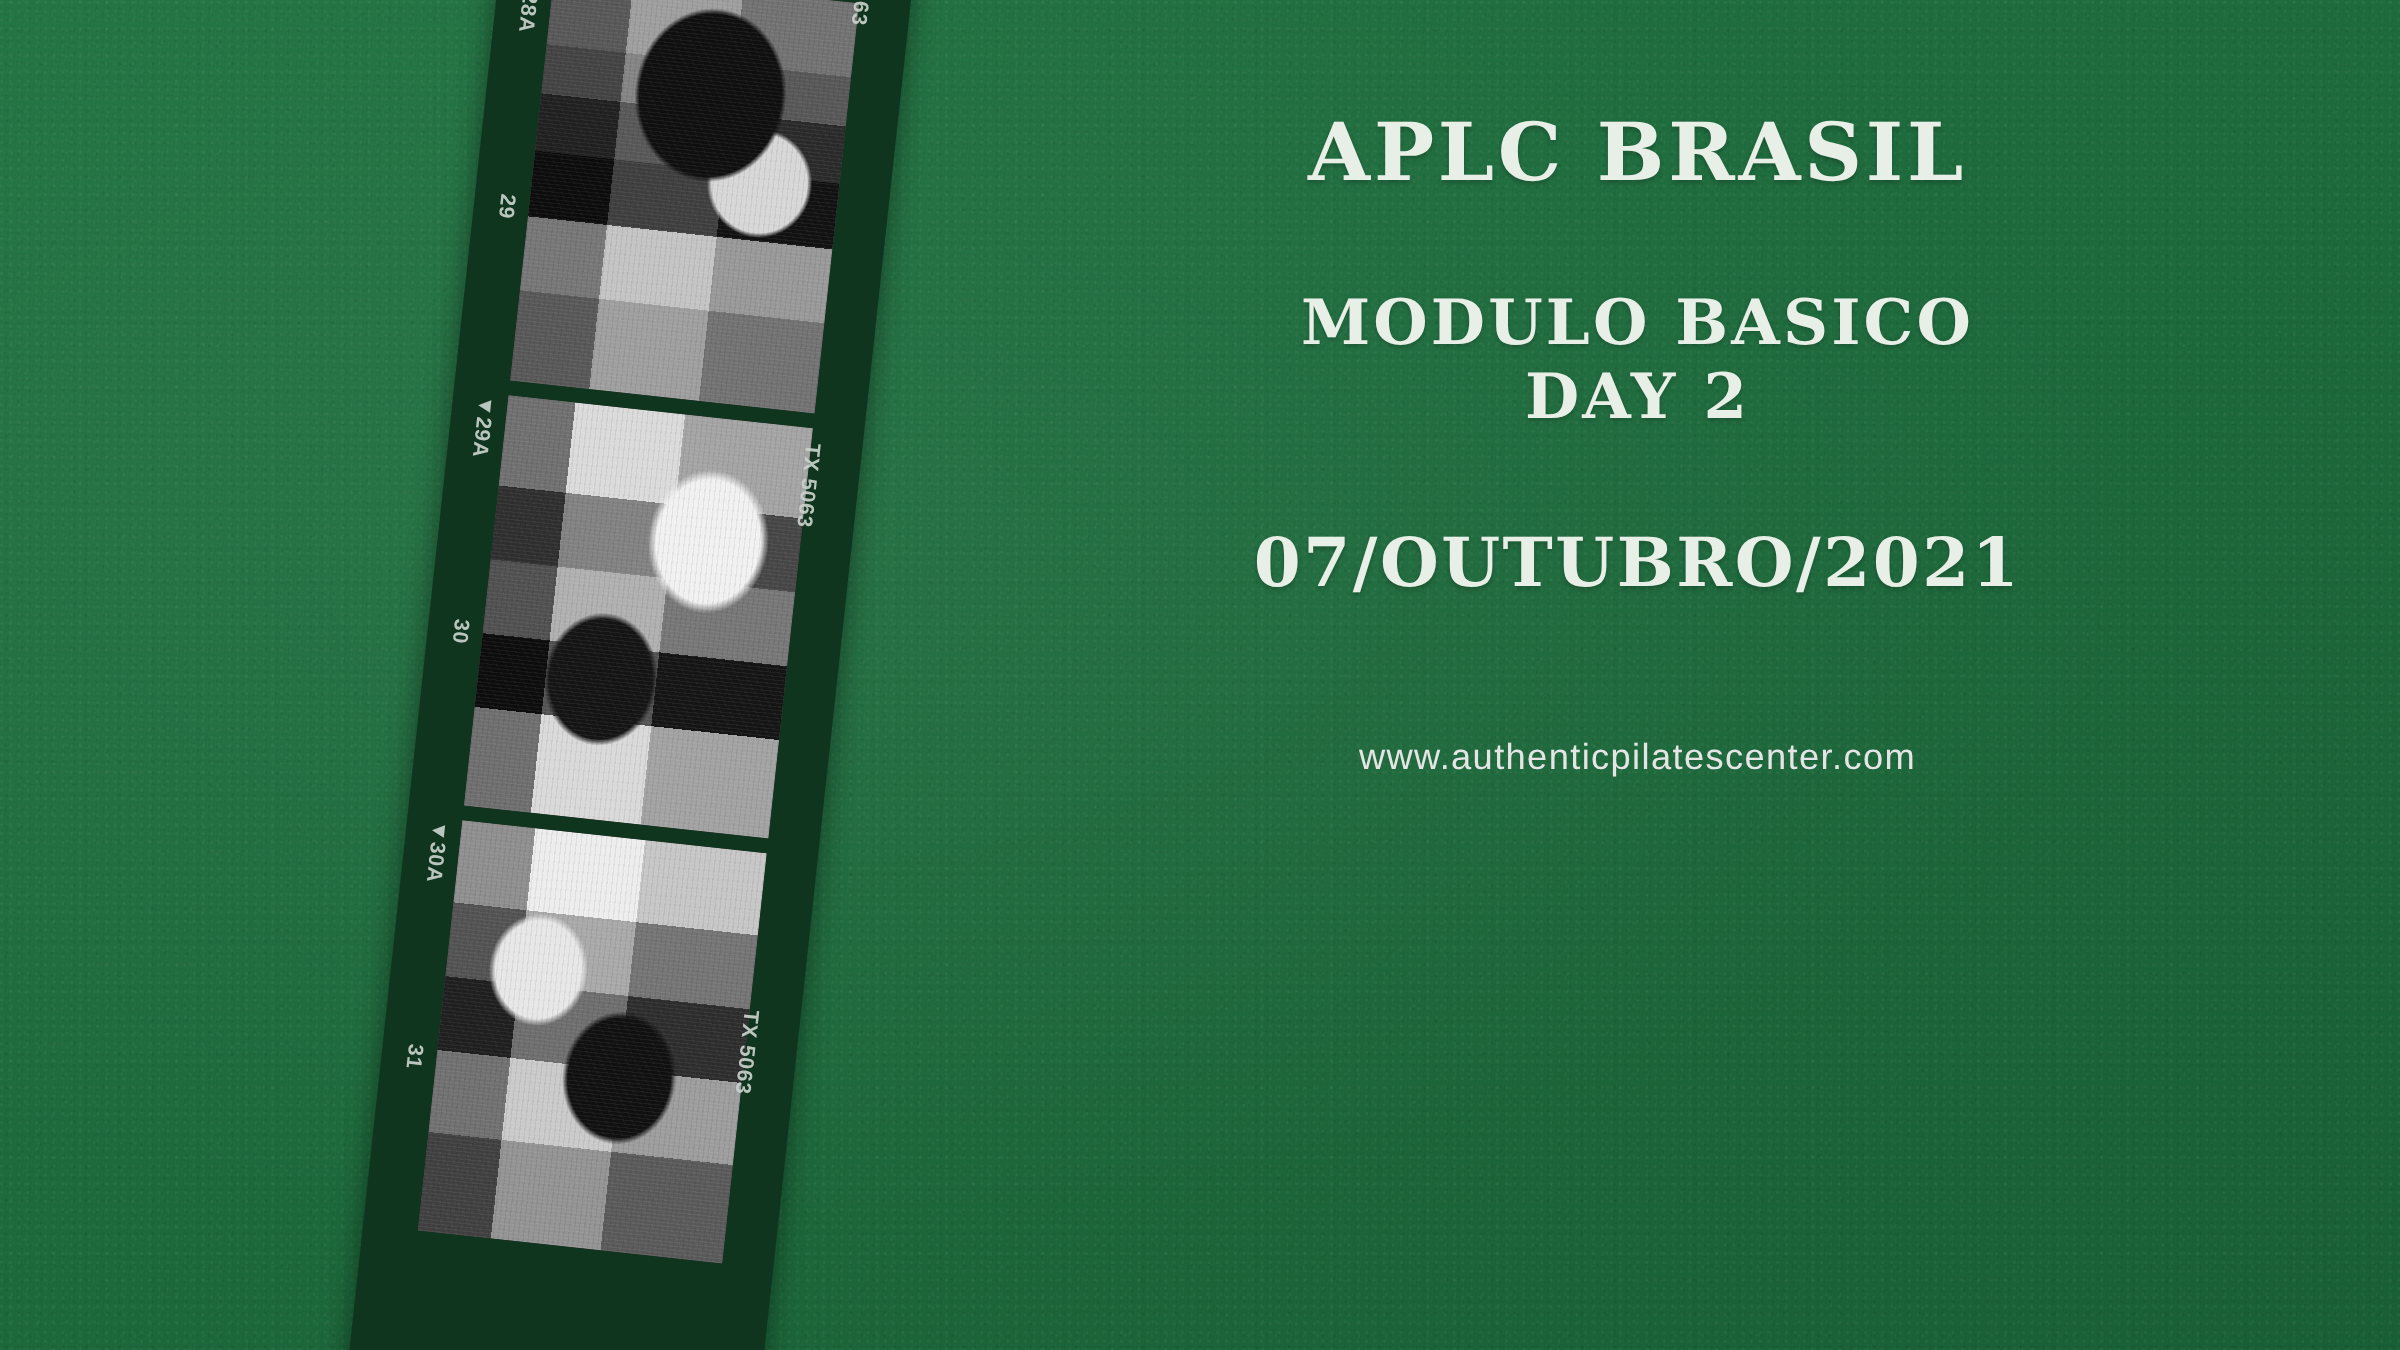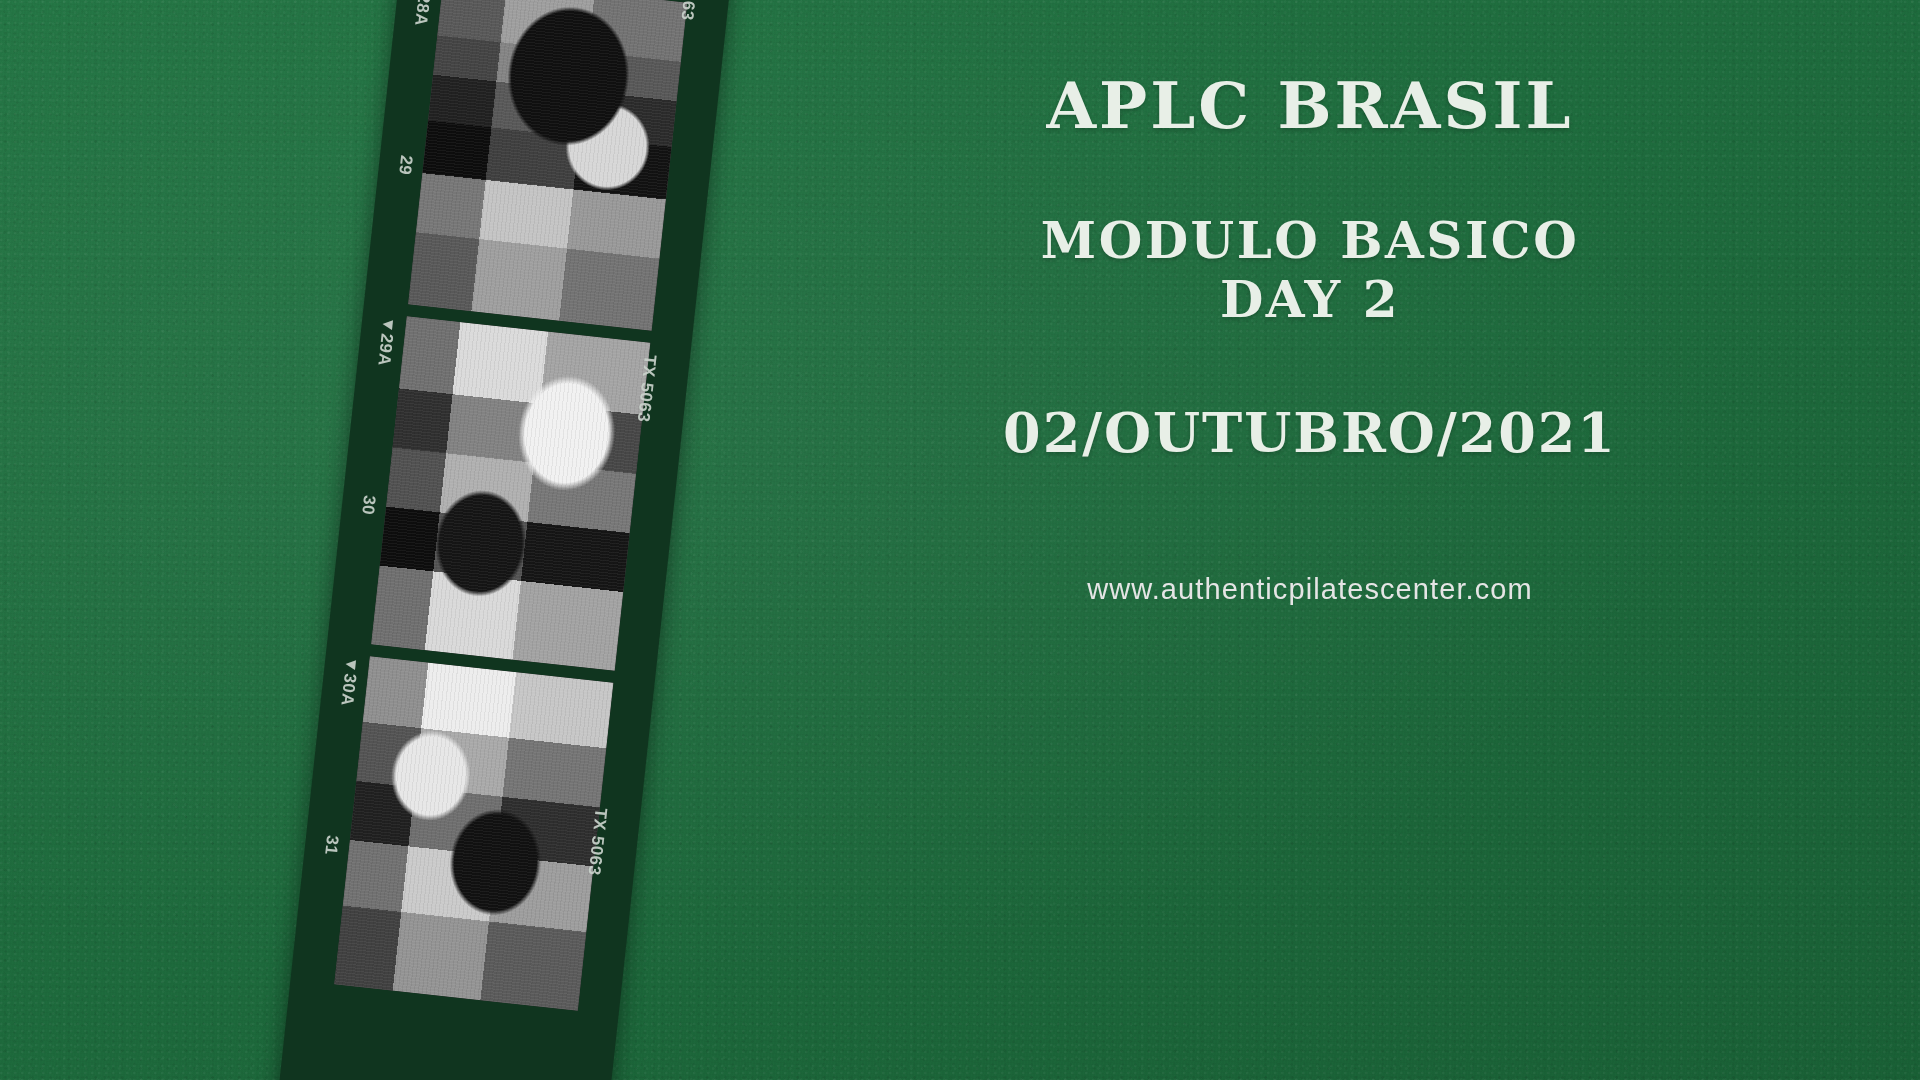--- a/index.html
+++ b/index.html
@@ -94,21 +94,21 @@
   .mark.left{ transform:rotate(90deg); }
   .mark.right{ transform:rotate(90deg); }
 
   
   .content{
     position:absolute;left:700px;top:0;width:1220px;height:1080px;
     display:flex;flex-direction:column;align-items:center;
     color:#e8efe7;
   }
   .title{
-    margin-top:68px;
+    margin-top:85px;
     font-size:64px;font-weight:700;letter-spacing:3px;
     font-family:"DejaVu Serif",serif;
     text-shadow:0 2px 4px rgba(0,0,0,.22);
   }
   .subtitle{
     margin-top:68px;
     font-size:50px;font-weight:700;letter-spacing:2.5px;line-height:1.18;
     text-align:center;
     font-family:"DejaVu Serif",serif;
     text-shadow:0 2px 4px rgba(0,0,0,.22);
@@ -161,17 +161,17 @@
 
 <div class="content">
 
   <div class="title">APLC BRASIL</div>
 
   <div class="subtitle">
     <span class="l1">MODULO BASICO</span>
     <span class="l2">DAY 2</span>
   </div>
 
-  <div class="date">02/OUTUBRO/2021</div>
+  <div class="date">07/OUTUBRO/2021</div>
 
   <div class="url">www.authenticpilatescenter.com</div>
 
 </div>
 
 </body></html>

